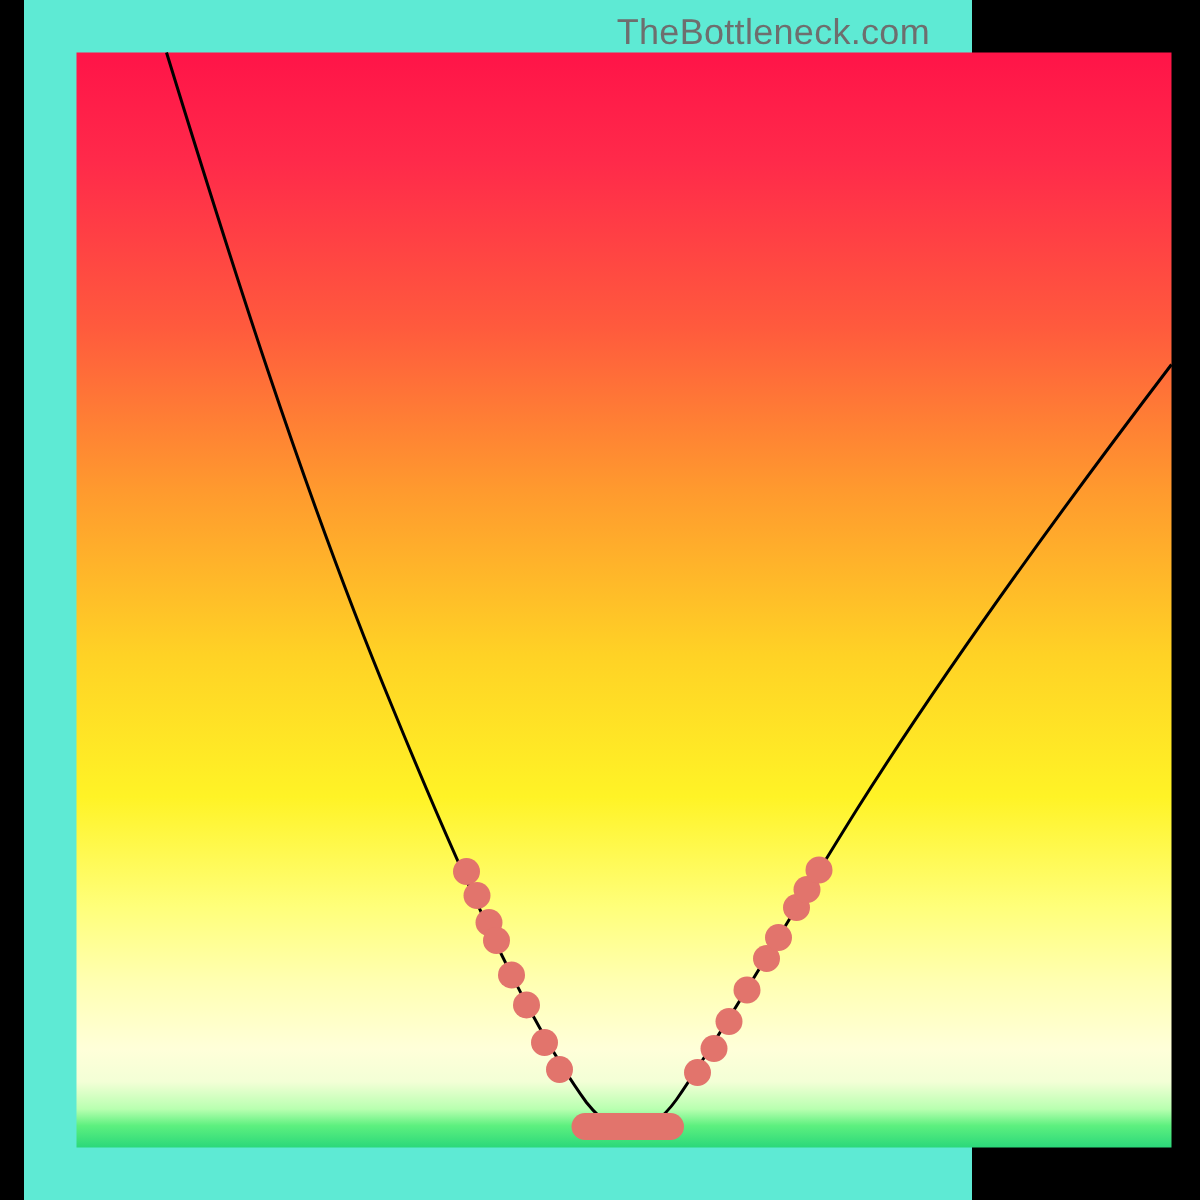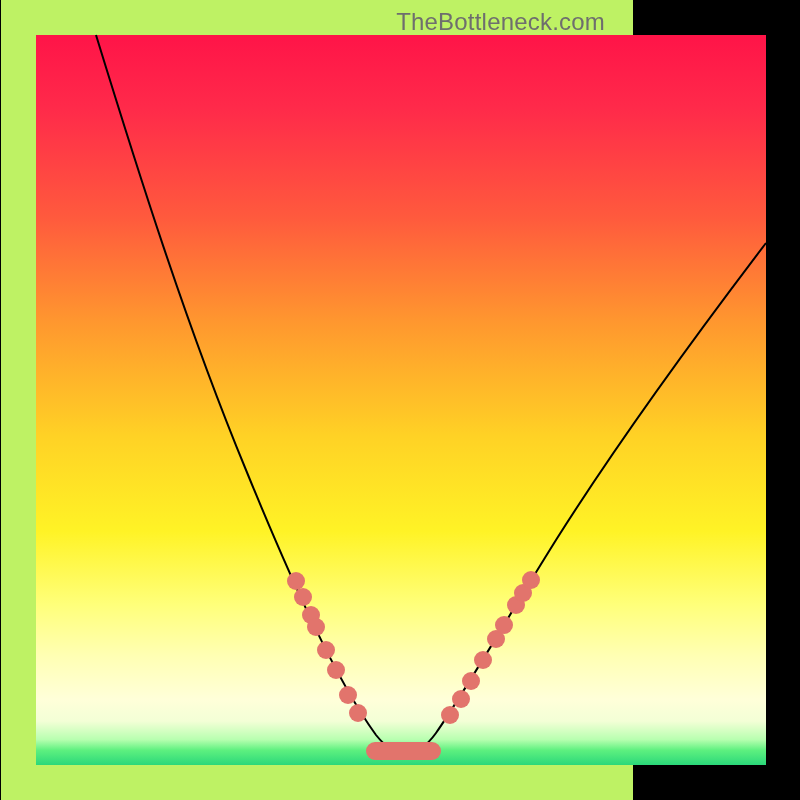--- a/index.html
+++ b/index.html
@@ -6,25 +6,25 @@
     margin: 0;
     padding: 0;
     width: 800px;
     height: 800px;
     overflow: hidden;
     background: #000;
     font-family: Arial, Helvetica, sans-serif;
   }
   .frame {
     position: absolute;
-    left: 1px;
+    left: 16px;
     top: 0;
     width: 632px;
     height: 800px;
-    background: #bef264;
+    background: #5eead4;
   }
   .plot {
     position: absolute;
     left: 35px;
     top: 35px;
     width: 730px;
     height: 730px;
     
     background: linear-gradient(
       to bottom,

